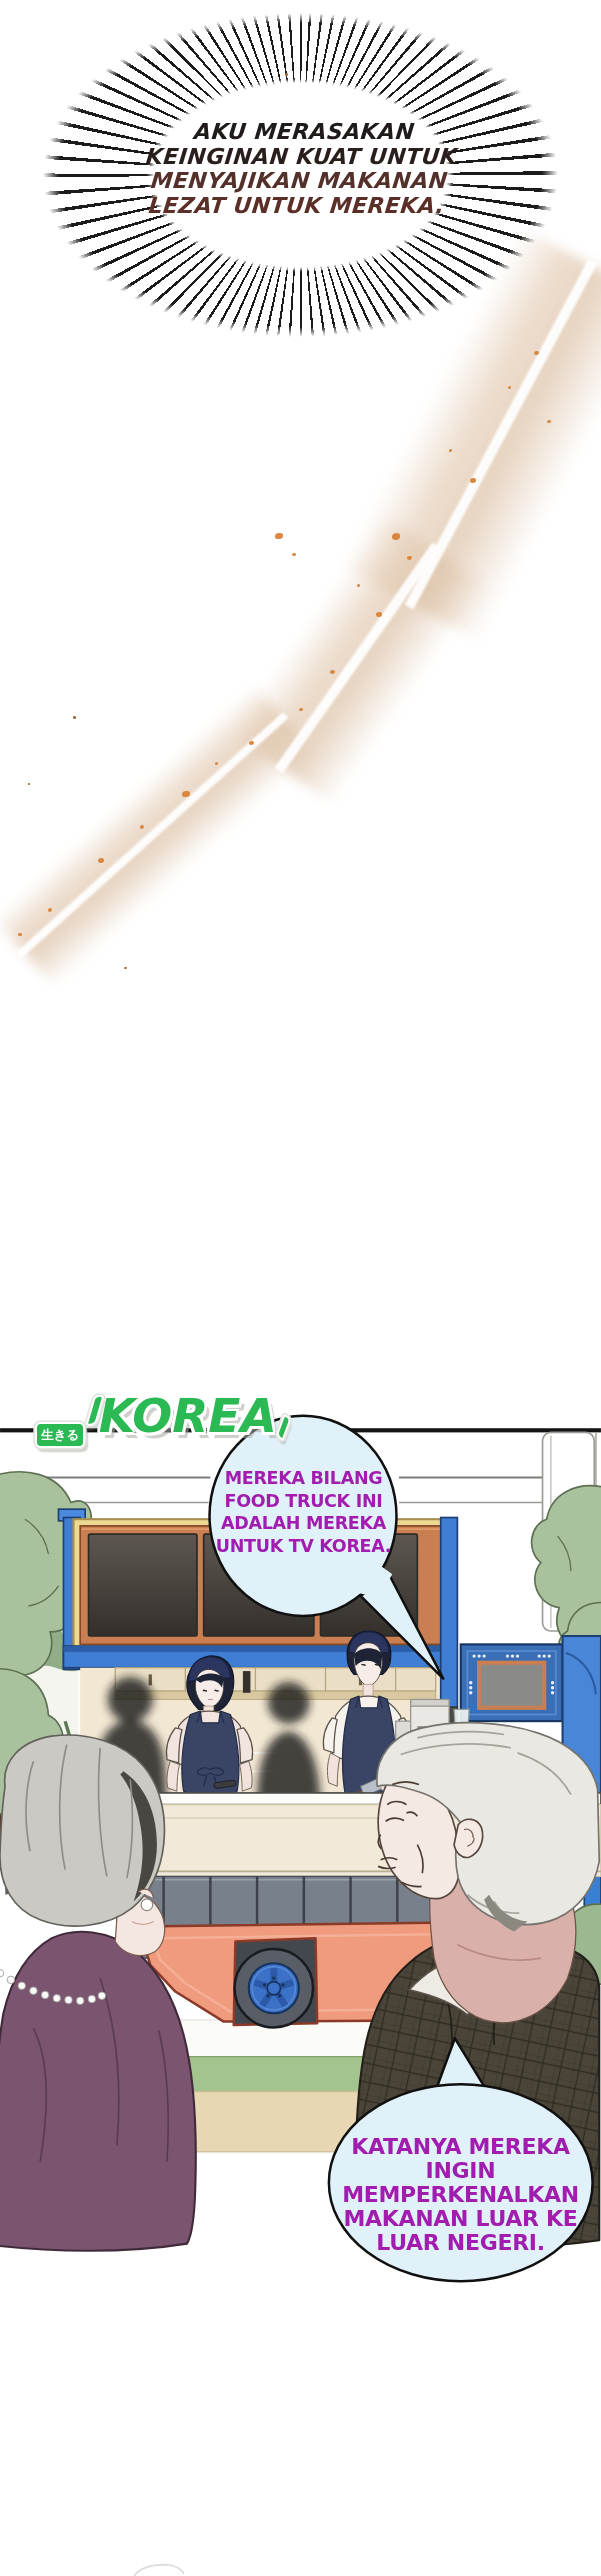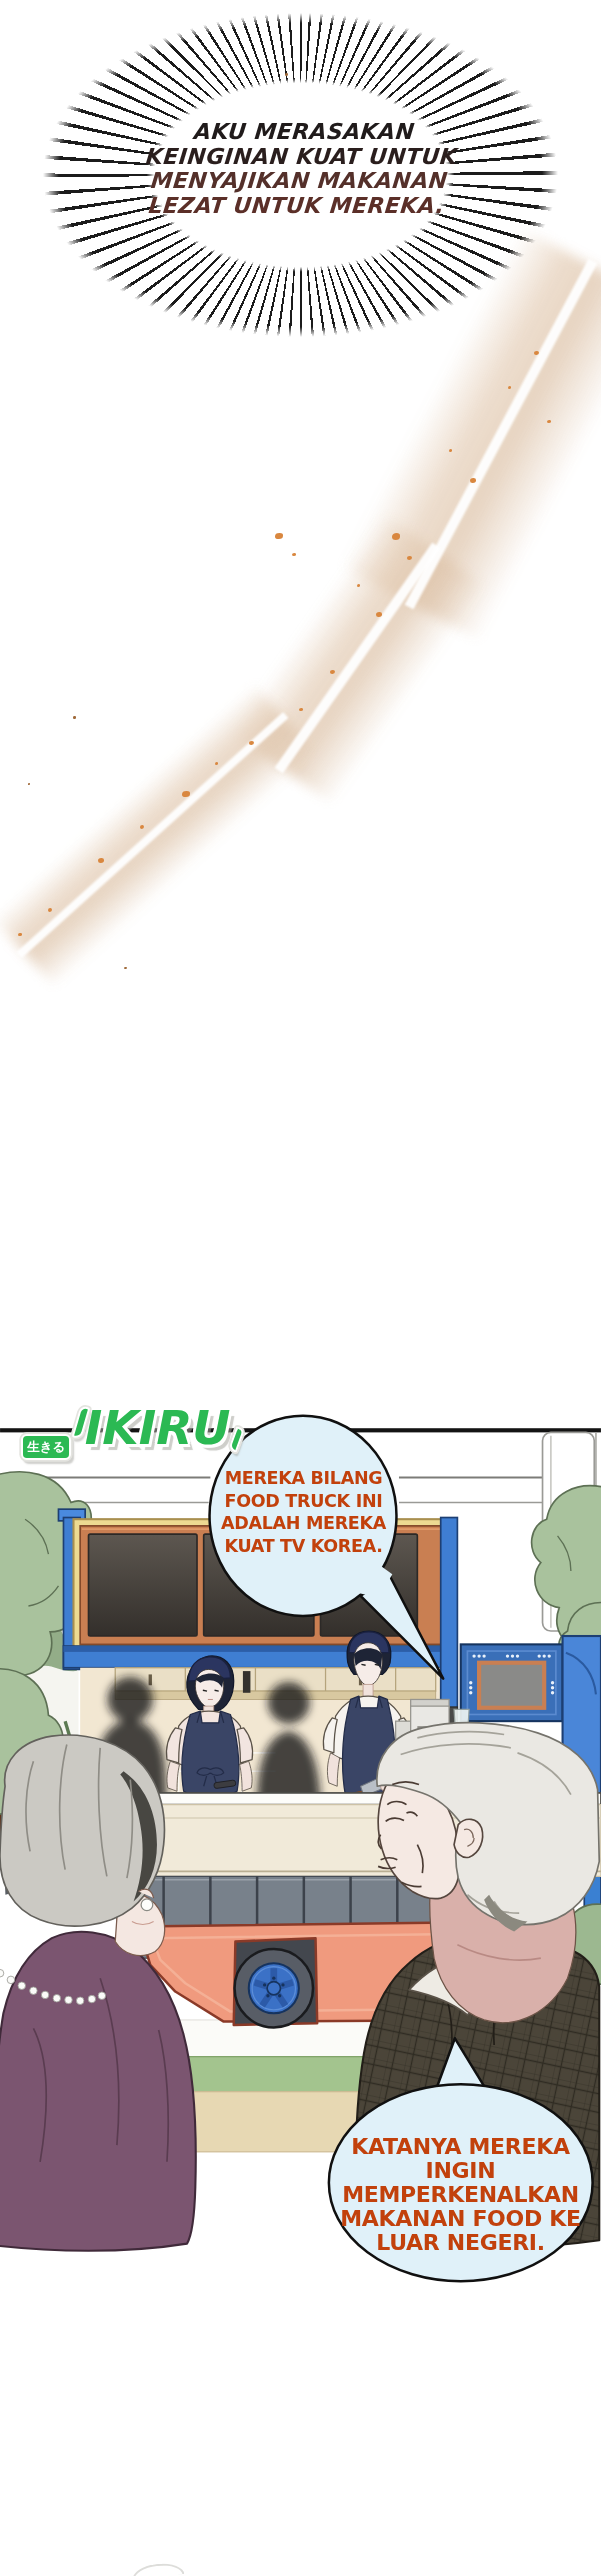--- a/index.html
+++ b/index.html
@@ -28,38 +28,38 @@
   .streakB{left:220px;top:653px;width:275px;height:10px;transform:rotate(-55deg);}
   .streakC{left:-27px;top:831px;width:359px;height:8.3px;transform:rotate(-42deg);}
   .speck{position:absolute;border-radius:58% 42% 55% 45%;background:#d9873f;}
 
   
   .scene{left:0;top:1394px;}
   svg text.raw{font-family:"DejaVu Sans",sans-serif;font-weight:900;font-style:italic;
                letter-spacing:3px;fill:#3d434a;}
 
   
-  .logo{left:21px;top:1387px;display:flex;align-items:flex-start;z-index:5;margin-top:12px;}
+  .logo{left:35px;top:1387px;display:flex;align-items:flex-start;z-index:5;}
   .logo-badge{display:inline-block;margin-top:35px;background:#2bb953;color:#ffffff;
     font-size:12.5px;font-weight:700;line-height:1;padding:5px 4.2px 4.2px;border-radius:5.8px;
     border:2.5px solid #fff;box-shadow:0 0 0 1.7px #e4e4e0,2.5px 3.3px 1.7px rgba(150,150,145,.45);}
   .logo-hook1{display:inline-block;width:10px;height:33px;background:#2bb953;margin:6.7px 0 0 5px;
     border:2.5px solid #fff;border-radius:8.3px 2.5px 10px 2.5px;transform:rotate(16deg);
     box-shadow:0 0 0 1.7px #e4e4e0,2.5px 3.3px 1.7px rgba(150,150,145,.45);}
   .logo-name{font-size:47px;font-weight:900;font-style:italic;color:#2bb953;letter-spacing:0px;
     line-height:1;margin:5px 0 0 -1.7px;
     text-shadow:-2.5px -2.5px 0 #fff,2.5px -2.5px 0 #fff,-2.5px 2.5px 0 #fff,2.5px 2.5px 0 #fff,
                  0 -2.5px 0 #fff,0 2.5px 0 #fff,-2.5px 0 0 #fff,2.5px 0 0 #fff,
                  5px 5.8px 0.8px rgba(165,165,158,.55);}
   .logo-hook2{display:inline-block;width:9.2px;height:25px;background:#2bb953;margin:28px 0 0 1.7px;
     border:2.5px solid #fff;border-radius:2.5px 8.3px 2.5px 10px;transform:rotate(20deg);
     box-shadow:0 0 0 1.7px #e4e4e0,2.5px 3.3px 1.7px rgba(150,150,145,.45);}
 
   
-  .speech{font-weight:700;color:#c2410c;text-align:center;z-index:6;letter-spacing:-0.3px;}
+  .speech{font-weight:700;color:#a21caf;text-align:center;z-index:6;letter-spacing:-0.3px;}
   .speech1{left:205px;top:1467px;width:197px;font-size:17.5px;line-height:22.5px;}
   .speech2{left:338px;top:2135px;width:245px;font-size:22px;line-height:24px;}
 
   .wisp{left:132px;top:2564px;width:52px;height:13.4px;border:2.5px solid #c2c2bc;border-bottom:none;
     border-radius:50% 50% 0 0/100% 100% 0 0;opacity:.55;transform:rotate(-6deg);}
 </style>
 </head>
 <body>
 
 <div id="page">
@@ -400,32 +400,32 @@
     <g>
       <path d="M520,840 L545,772 L584,836 Z" fill="#e0f1f9" stroke="#101010" stroke-width="3" stroke-linejoin="round"></path>
       <ellipse cx="552" cy="945" rx="158" ry="118" fill="#e0f1f9" stroke="#101010" stroke-width="3"></ellipse>
       <path d="M512,846 Q552,830 592,844 L580,862 Q550,852 524,862 Z" fill="#e0f1f9"></path>
     </g>
   </svg>
 
   <div class="abs logo">
     <span class="logo-badge">生きる</span>
     <span class="logo-hook1"></span>
-    <span class="logo-name">IKIRU</span>
+    <span class="logo-name">KOREA</span>
     <span class="logo-hook2"></span>
   </div>
 
   <div class="abs speech speech1">
     <div>MEREKA BILANG</div>
     <div>FOOD TRUCK INI</div>
     <div>ADALAH MEREKA</div>
-    <div>KUAT TV KOREA.</div>
+    <div>UNTUK TV KOREA.</div>
   </div>
   <div class="abs speech speech2">
     <div>KATANYA MEREKA INGIN</div>
     <div>MEMPERKENALKAN</div>
-    <div>MAKANAN FOOD KE</div>
+    <div>MAKANAN LUAR KE</div>
     <div>LUAR NEGERI.</div>
   </div>
 
   <div class="abs wisp"></div>
 </div>
 
 
 </body></html>

